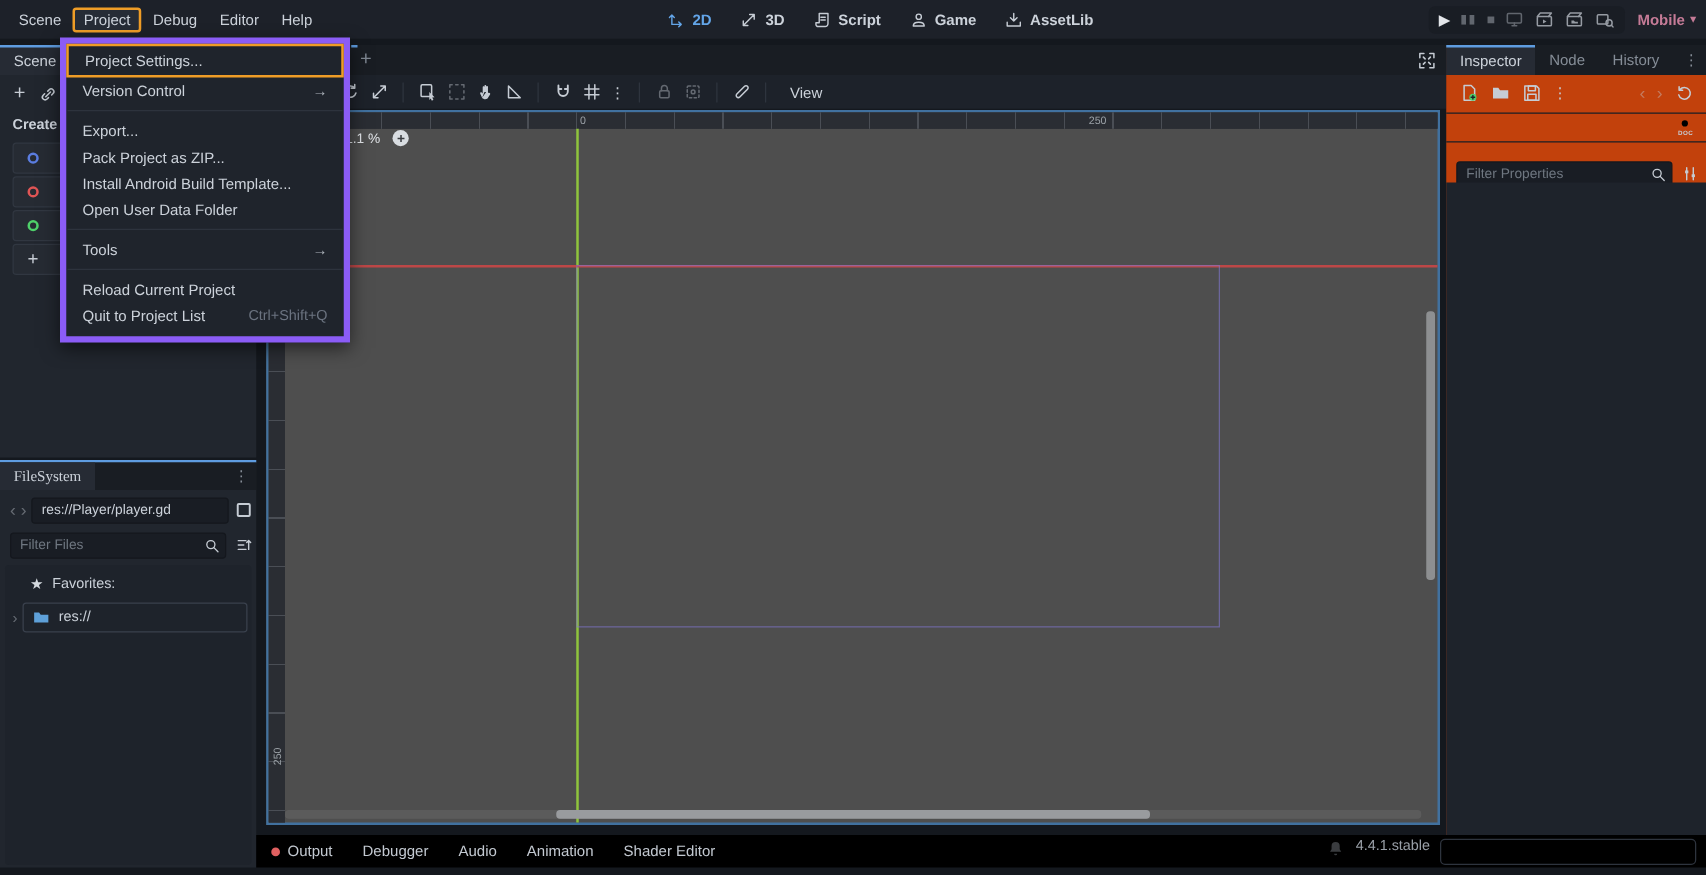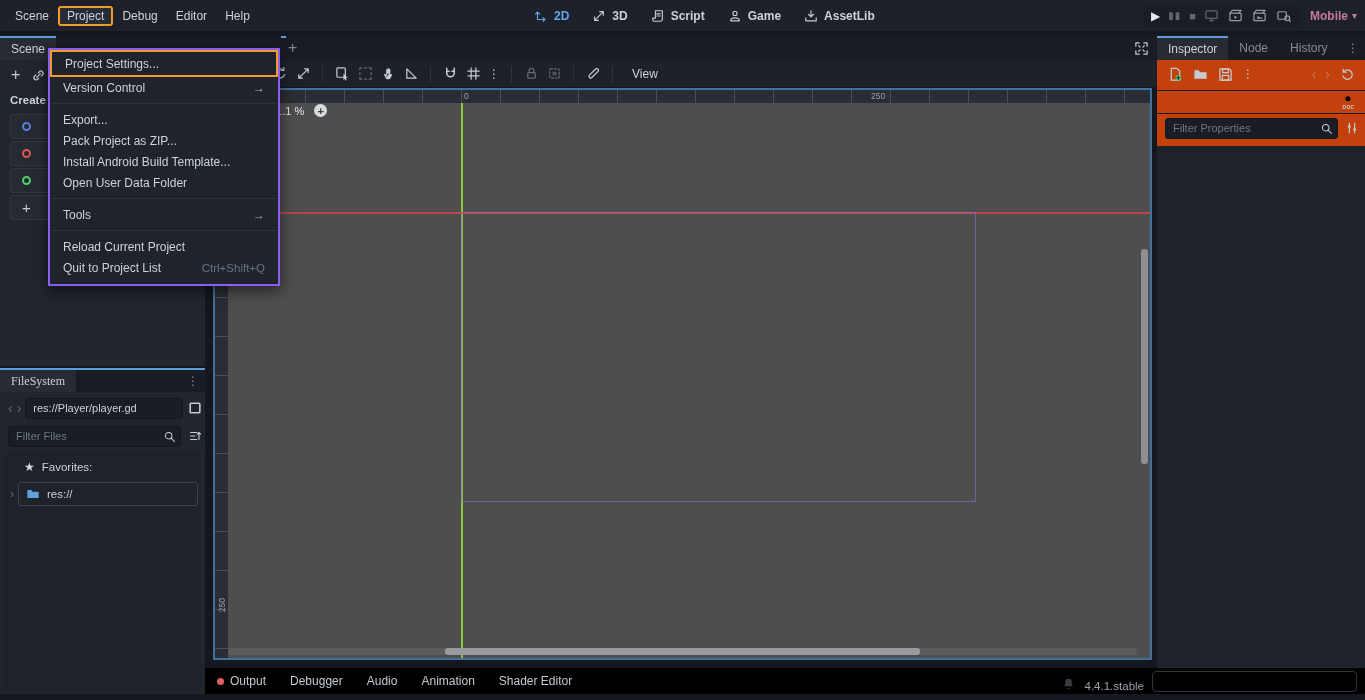--- a/index.html
+++ b/index.html
@@ -80,35 +80,35 @@
   #viewport-rect { position:absolute; left:246px; top:122px; width:515px; height:290px; border:1.5px solid rgba(128,118,205,0.62); }
   #hscroll-track { position:absolute; left:13px; right:13px; bottom:3px; height:7px; background:rgba(255,255,255,0.08); border-radius:3px; }
   #hscroll-thumb { position:absolute; left:217px; width:475px; top:0; height:7px; background:#999b9e; border-radius:3px; }
   #vscroll-thumb { position:absolute; right:2px; top:159px; width:7px; height:215px; background:#999b9e; border-radius:3px; opacity:.85; }
 
   
   #inspector-dock { position:absolute; left:1157px; top:36px; width:208px; height:632px; background:#c2410c; }
   #inspector-dock .tabstrip { left:0; top:0; width:208px; }
   #insp-toolbar { position:absolute; left:0; top:26px; width:208px; height:24px; display:flex; align-items:center; gap:9px; padding:0 10px; }
   #insp-doc-row { position:absolute; left:0; top:54px; width:208px; height:24px; border-top:1px solid #1a1e25; border-bottom:1px solid #1a1e25; display:flex; align-items:center; justify-content:flex-end; padding-right:10px; }
-  #insp-filter-row { position:absolute; left:0; top:80px; width:208px; height:24px; display:flex; align-items:center; gap:6px; padding:0 8px; }
+  #insp-filter-row { position:absolute; left:0; top:91px; width:208px; height:24px; display:flex; align-items:center; gap:6px; padding:0 8px; }
   #insp-empty { position:absolute; left:0; top:110px; width:208px; bottom:0; background:#1e232b; }
   .doc-icon { display:flex; flex-direction:column; align-items:center; line-height:1; }
   .doc-icon .doc-txt { font-size:5px; font-weight:bold; color:#c6ccd4; letter-spacing:.3px; }
 
   
   #bottombar { position:absolute; left:205px; top:668px; width:1160px; height:26px; background:#000000; display:flex; align-items:center; }
   .bb-tab { display:flex; align-items:center; gap:6px; padding:0 12px; color:#c3c9d1; height:100%; }
   #output-dot { width:7px; height:7px; border-radius:50%; background:#e06060; }
-  #bb-right { margin-left:auto; display:flex; align-items:flex-end; gap:8px; padding-right:8px; }
+  #bb-right { margin-left:auto; display:flex; align-items:flex-start; gap:8px; padding-right:8px; }
   #version-label { color:#9aa0a8; font-size:11.5px; }
   #bb-right-box { width:205px; height:21px; border:1px solid #2e343e; border-radius:4px; }
 
   
-  #project-menu { position:absolute; left:48px; top:30px; width:232px; background:#1f242c; border:2px solid #8b5cf6; box-shadow:0 5px 14px rgba(0,0,0,.55); z-index:50; padding-bottom:6px;margin-top:18px; }
+  #project-menu { position:absolute; left:48px; top:30px; width:232px; background:#1f242c; border:5px solid #8b5cf6; box-shadow:0 5px 14px rgba(0,0,0,.55); z-index:50; padding-bottom:6px; }
   .pm-item { height:21px; display:flex; align-items:center; padding:0 13px; color:#ccd2da; }
   .pm-item.boxed { height:27px; border:2px solid #ef9d27; }
   .pm-sep { height:1px; background:#2d333d; margin:5px 1px; }
   .pm-arrow { margin-left:auto; color:#aeb5bd; font-size:12px; }
   .pm-shortcut { margin-left:auto; color:#6b7380; font-size:11.5px; }
 </style>
 </head>
 <body>
 
 <div id="menubar">

